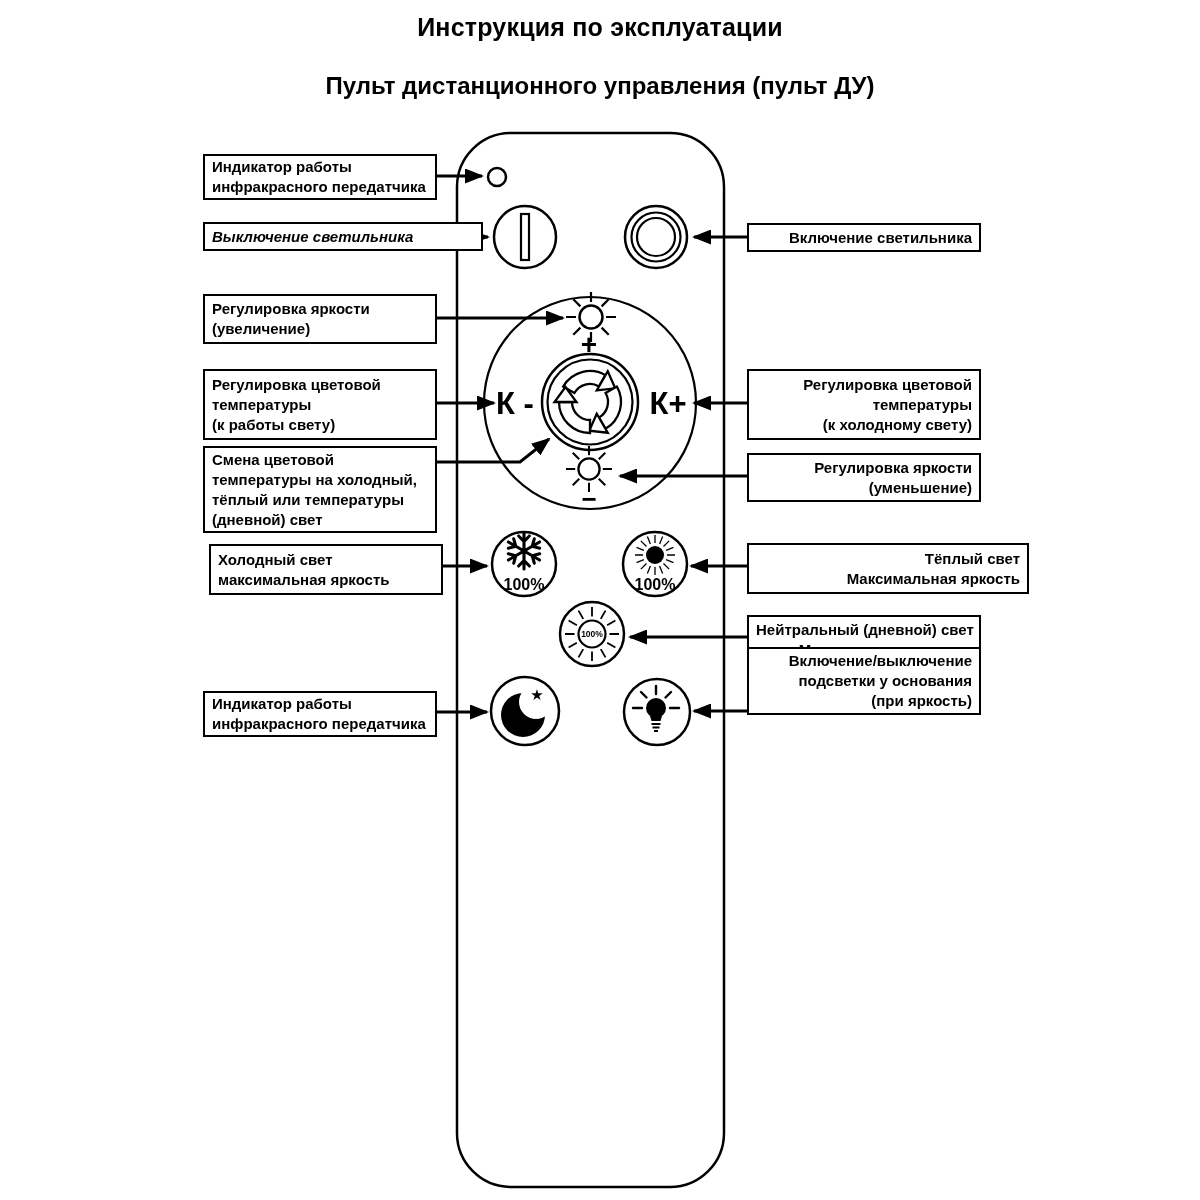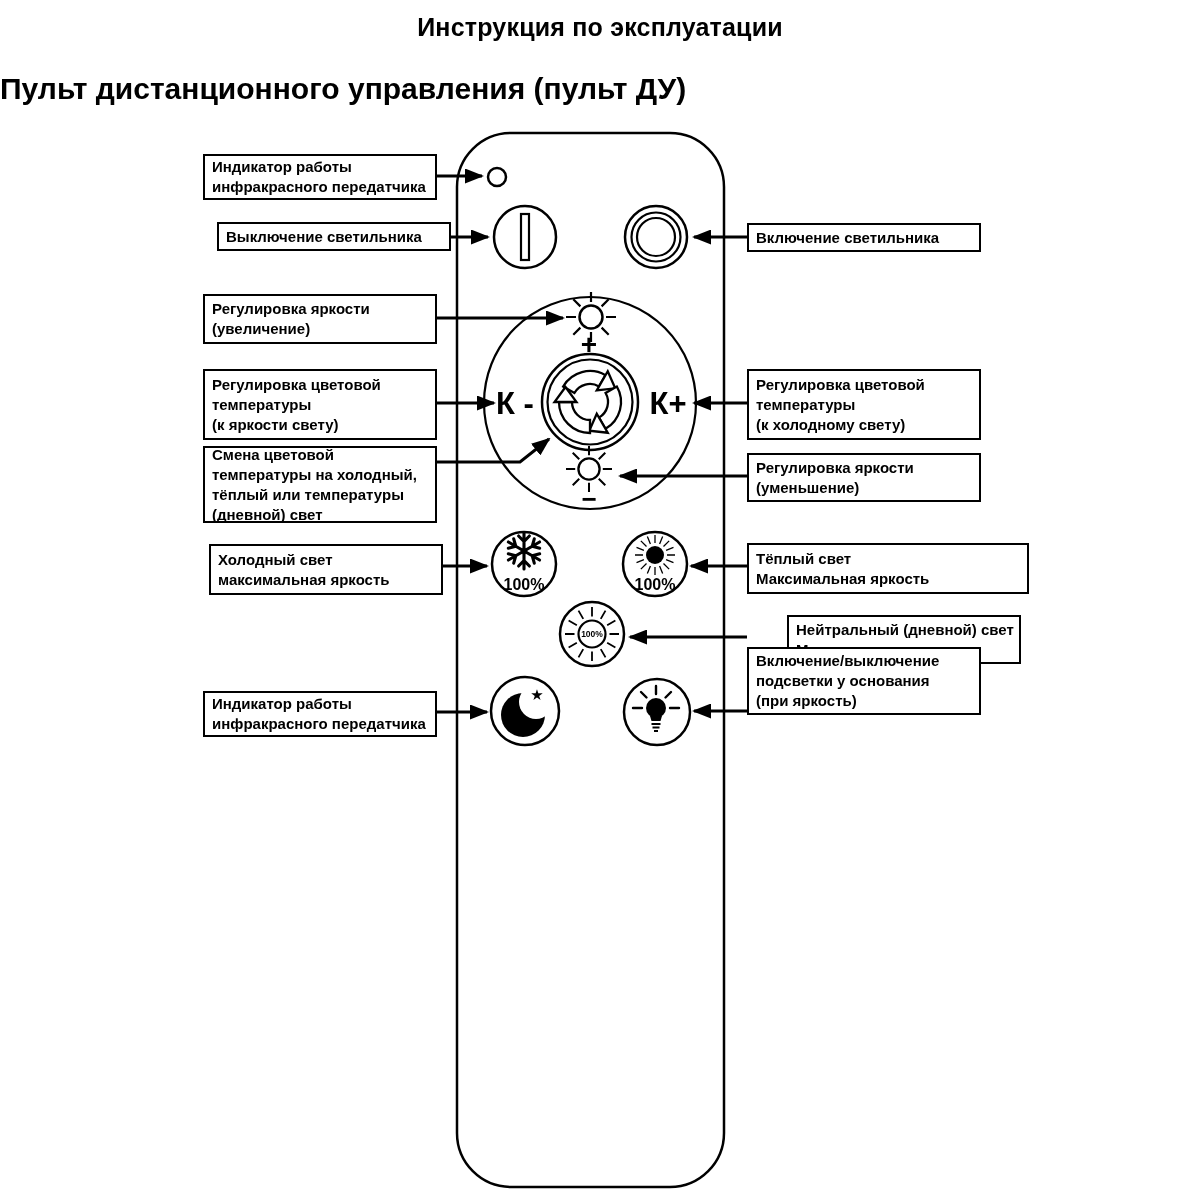--- a/index.html
+++ b/index.html
@@ -5,30 +5,30 @@
   html,body{margin:0;padding:0;}
   body{
     width:1200px;height:1200px;position:relative;background:#ffffff;
     font-family:"Liberation Sans",sans-serif;color:#000;
   }
   .page-title{
     position:absolute;top:13px;left:0;width:1200px;text-align:center;
     font-size:25px;font-weight:bold;letter-spacing:.2px;
   }
   .page-subtitle{
-    position:absolute;top:72px;left:0;width:1200px;
-    font-size:30px;font-weight:bold;
+    position:absolute;top:72px;left:0;width:1200px;text-align:center;
+    font-size:24px;font-weight:bold;
   }
   svg.diagram{position:absolute;left:0;top:0;}
   .callout{
     position:absolute;box-sizing:border-box;border:2px solid #000;background:#fff;
     display:flex;flex-direction:column;justify-content:center;
     padding:2px 7px;font-size:15px;line-height:20px;font-weight:bold;
   }
-  .callout.right{}
+  .callout.right{text-align:right;}
   .callout .ln{white-space:nowrap;}
   text.t{font-family:"Liberation Sans",sans-serif;font-weight:bold;fill:#000;}
   text.glyph{font-family:"DejaVu Sans","Liberation Sans",sans-serif;font-weight:bold;fill:#000;}
 </style>
 </head>
 <body>
 
 <svg class="diagram" width="1200" height="1200" viewBox="0 0 1200 1200">
   <defs>
     <marker id="ah" markerUnits="userSpaceOnUse" markerWidth="19" markerHeight="15" refX="17" refY="7.5" orient="auto">
@@ -154,33 +154,33 @@
   </g>
 </svg>
 
 <div class="page-title">Инструкция по эксплуатации</div>
 <div class="page-subtitle">Пульт дистанционного управления (пульт ДУ)</div>
 
 <div class="callout" style="left:203px;top:154px;width:234px;height:46px;">
   <div class="ln">Индикатор работы</div>
   <div class="ln">инфракрасного передатчика</div>
 </div>
-<div class="callout" style="left:217px;top:222px;width:234px;height:29px;">
+<div class="callout" style="left:203px;top:222px;width:280px;height:29px;font-style:italic;">
   <div class="ln">Выключение светильника</div>
 </div>
 <div class="callout" style="left:203px;top:294px;width:234px;height:50px;">
   <div class="ln">Регулировка яркости</div>
   <div class="ln">(увеличение)</div>
 </div>
 <div class="callout" style="left:203px;top:369px;width:234px;height:71px;">
   <div class="ln">Регулировка цветовой</div>
   <div class="ln">температуры</div>
-  <div class="ln">(к яркости свету)</div>
-</div>
-<div class="callout" style="left:203px;top:446px;width:234px;height:77px;">
+  <div class="ln">(к работы свету)</div>
+</div>
+<div class="callout" style="left:203px;top:446px;width:234px;height:87px;">
   <div class="ln">Смена цветовой</div>
   <div class="ln">температуры на холодный,</div>
   <div class="ln">тёплый или температуры</div>
   <div class="ln">(дневной) свет</div>
 </div>
 <div class="callout" style="left:203px;top:544px;width:234px;height:51px;margin-left:6px;">
   <div class="ln">Холодный свет</div>
   <div class="ln">максимальная яркость</div>
 </div>
 <div class="callout" style="left:203px;top:691px;width:234px;height:46px;">
@@ -197,21 +197,21 @@
   <div class="ln">(к холодному свету)</div>
 </div>
 <div class="callout right" style="left:747px;top:453px;width:234px;height:49px;">
   <div class="ln">Регулировка яркости</div>
   <div class="ln">(уменьшение)</div>
 </div>
 <div class="callout right" style="left:747px;top:543px;width:282px;height:51px;">
   <div class="ln">Тёплый свет</div>
   <div class="ln">Максимальная яркость</div>
 </div>
-<div class="callout right" style="left:747px;top:615px;width:234px;height:49px;margin-left:40px;">
+<div class="callout right" style="left:747px;top:615px;width:234px;height:49px;">
   <div class="ln">Нейтральный (дневной) свет</div>
   <div class="ln">Максимальная яркость</div>
 </div>
 <div class="callout right" style="left:747px;top:647px;width:234px;height:68px;">
   <div class="ln">Включение/выключение</div>
   <div class="ln">подсветки у основания</div>
   <div class="ln">(при яркость)</div>
 </div>
 
 </body></html>

